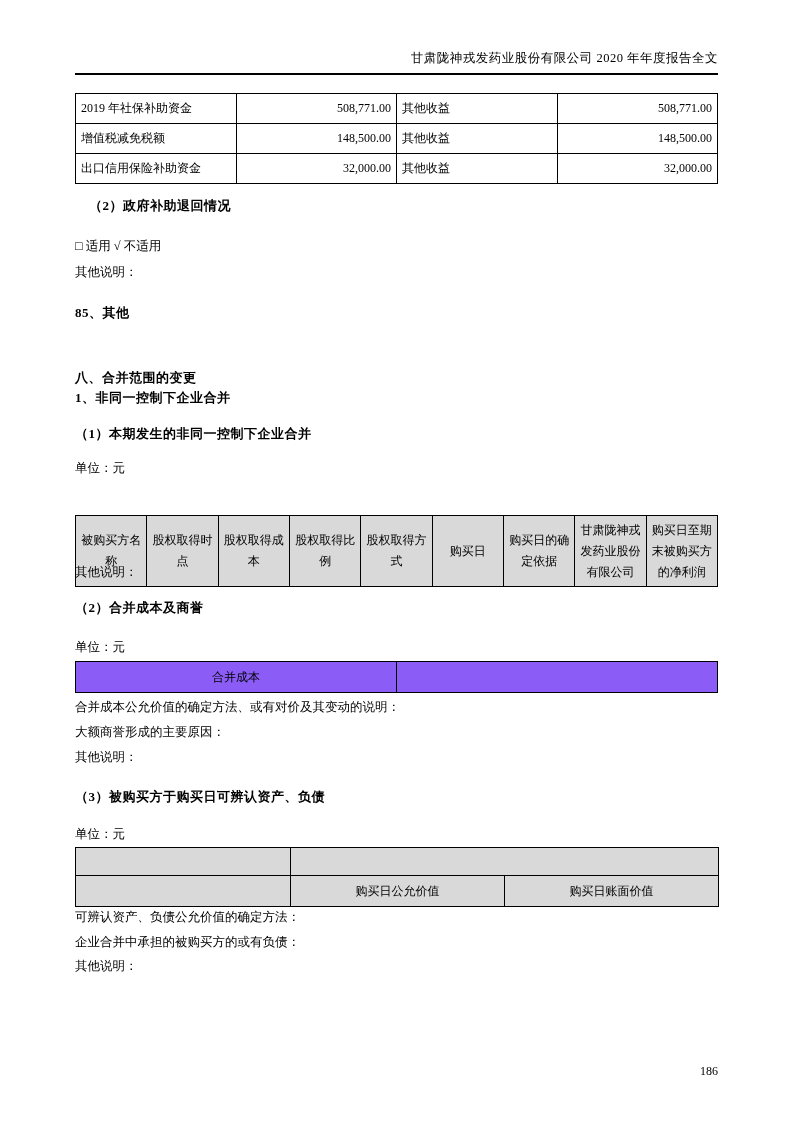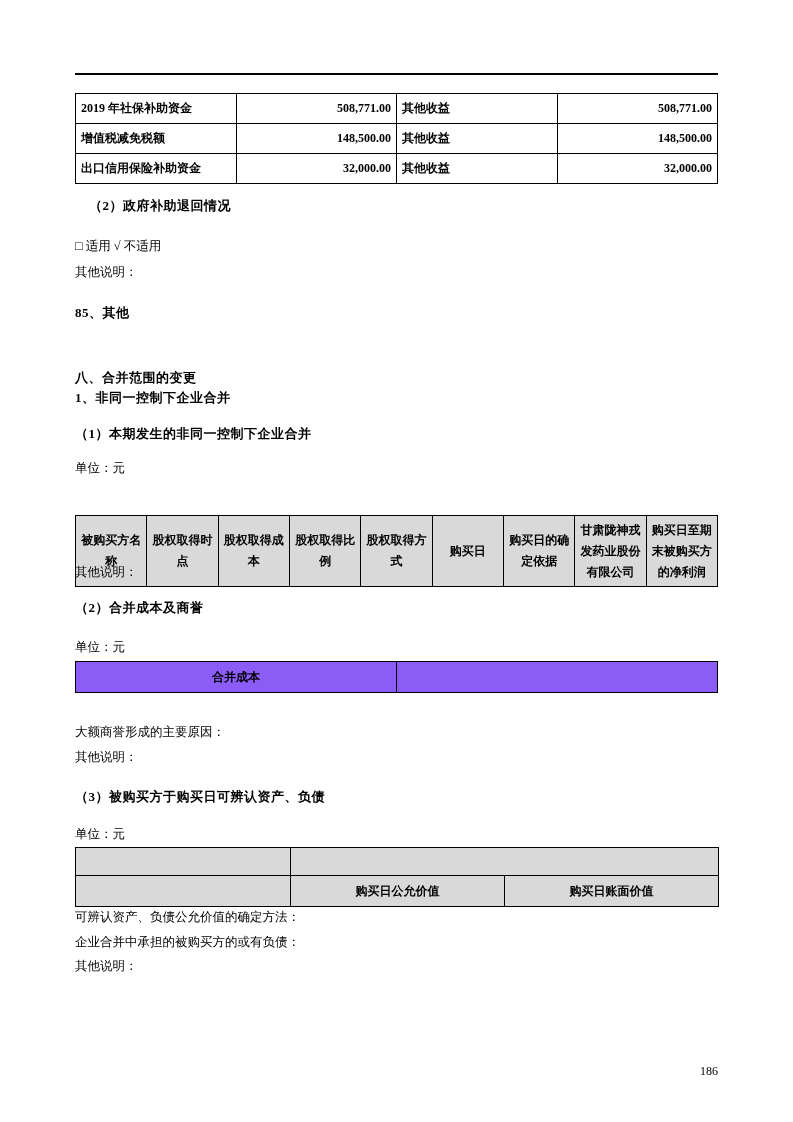--- a/index.html
+++ b/index.html
@@ -29,21 +29,21 @@
   }
 
   table {
     border-collapse: collapse;
     table-layout: fixed;
     width: 643px;
     font-size: 12px;
   }
   td, th {
     border: 1px solid #000;
-    font-weight: bold;
+    font-weight: normal;
     overflow: hidden;
     margin-top: 20px;
   }
 
   .subsidy-table { top: 93px; }
   .subsidy-table td { height: 30px; padding: 0 5px; }
   .cell-left  { text-align: left; }
   .cell-right { text-align: right; }
 
   .h-small {
@@ -115,20 +115,21 @@
     top: 1064px;
     text-align: right;
     font-size: 12px;
   }
 </style>
 </head>
 <body>
 
 <div class="page">
 
+  <div class="abs header-title">甘肃陇神戎发药业股份有限公司 2020 年年度报告全文</div>
   <div class="abs header-rule"></div>
 
   <table class="abs subsidy-table">
     <tbody>
       <tr>
         <td class="cell-left">2019 年社保补助资金</td>
         <td class="cell-right">508,771.00</td>
         <td class="cell-left">其他收益</td>
         <td class="cell-right">508,771.00</td>
       </tr>
@@ -180,20 +181,21 @@
 
   <table class="abs cost-table">
     <tbody>
       <tr>
         <td style="width:50%;">合并成本</td>
         <td></td>
       </tr>
     </tbody>
   </table>
 
+  <div class="abs body-text cost-note-0">合并成本公允价值的确定方法、或有对价及其变动的说明：</div>
   <div class="abs body-text cost-note-1">大额商誉形成的主要原因：</div>
   <div class="abs body-text cost-note-2">其他说明：</div>
 
   <div class="abs h-small ident-title">（3）被购买方于购买日可辨认资产、负债</div>
   <div class="abs unit-label unit-3">单位：元</div>
 
   <table class="abs ident-table">
     <colgroup>
         <col style="width:215px">
         <col style="width:214px">

